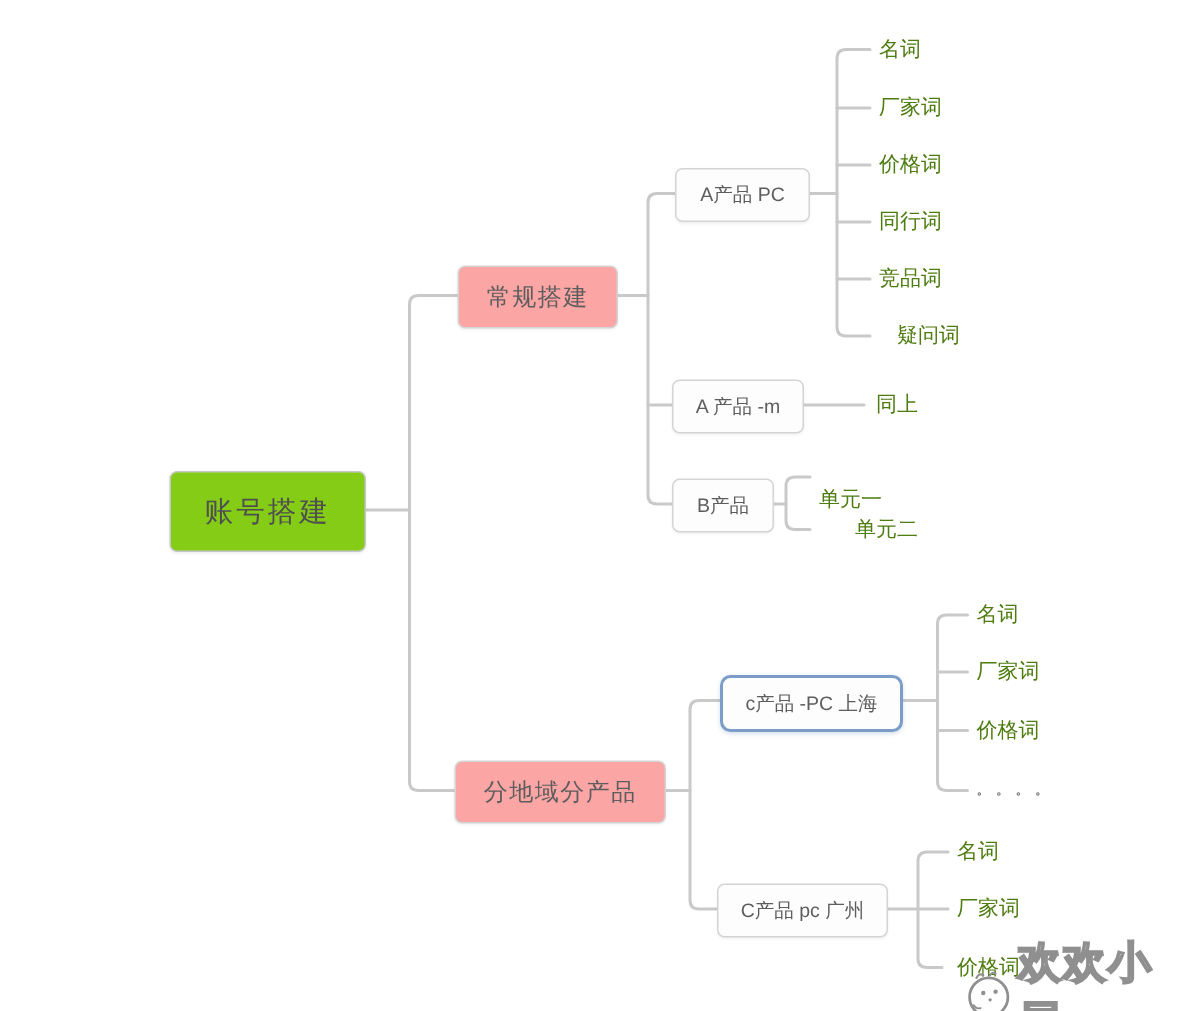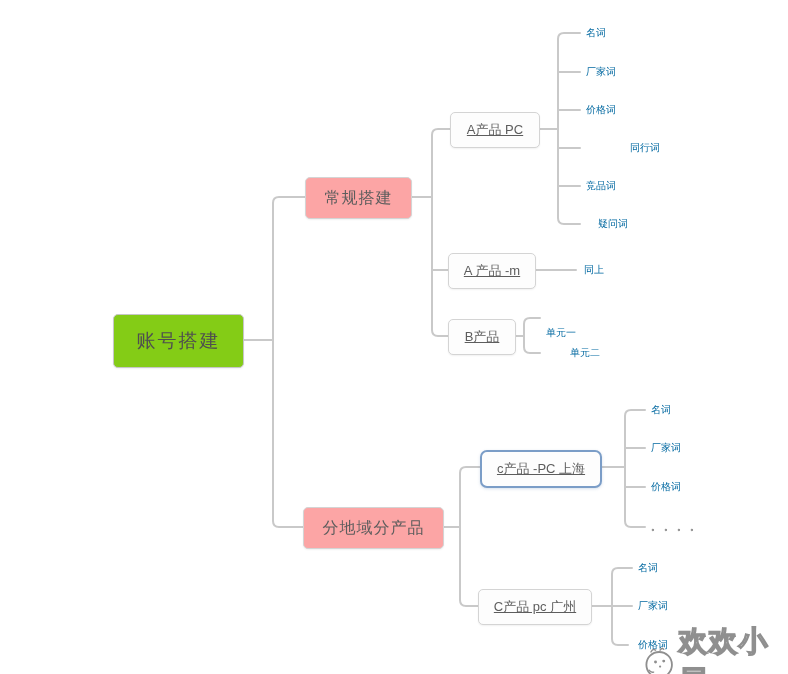--- a/index.html
+++ b/index.html
@@ -32,32 +32,32 @@
     cursor: default;
   }
   .node.root {
     background: #84cc16;
     border-color: #c6c6c6;
     font-size: 19px;
     color: #4f4f4f;
     letter-spacing: 2px;
   }
   .node.branch { font-size: 16px; letter-spacing: 1px; background:#fca5a5; }
-  .node.child { font-size: 13px; text-decoration: underline; }
+  .node.child { font-size: 13px; }
   .node.selected {
     border: 2px solid #7b9dc7;
     border-radius: 7px;
     box-shadow: 0 1px 3px rgba(90,130,180,0.25);
   }
   .leaf {
     position: absolute;
     z-index: 2;
     transform: translateY(-50%);
-    font-size: 10px;
-    color: #0369a1;
+    font-size: 14px;
+    color: #4d7c0f;
     white-space: nowrap;
   }
   .leaf.dots {
     font-size: 9px;
     letter-spacing: 4px;
     color: #7a7a7a;
     font-weight: bold;
   }
   .watermark {
     position: absolute;
@@ -122,21 +122,21 @@
   <div class="node branch" style="left:305px; top:177px; width:105px; height:40px;">常规搭建</div>
   <div class="node branch" style="left:303px; top:507px; width:139px; height:40px;">分地域分产品</div>
 
   <div class="node child" style="left:450px; top:112px; width:88px; height:34px;">A产品 PC</div>
   <div class="node child" style="left:448px; top:253px; width:86px; height:34px;">A 产品 -m</div>
   <div class="node child" style="left:448px; top:319px; width:66px; height:34px;">B产品</div>
 
   <div class="leaf" style="left:586px; top:33px;">名词</div>
   <div class="leaf" style="left:586px; top:72px;">厂家词</div>
   <div class="leaf" style="left:586px; top:110px;">价格词</div>
-  <div class="leaf" style="left:586px; top:148px;margin-left:44px;">同行词</div>
+  <div class="leaf" style="left:586px; top:148px;">同行词</div>
   <div class="leaf" style="left:586px; top:186px;">竞品词</div>
   <div class="leaf" style="left:586px; top:224px;margin-left:12px;">疑问词</div>
 
   <div class="leaf" style="left:584px; top:270px;">同上</div>
 
   <div class="leaf" style="left:546px; top:333px;">单元一</div>
   <div class="leaf" style="left:546px; top:353px;margin-left:24px;">单元二</div>
 
   <div class="node child selected" style="left:480px; top:450px; width:118px; height:34px;">c产品 -PC 上海</div>
   <div class="node child" style="left:478px; top:589px; width:112px; height:34px;">C产品 pc 广州</div>

